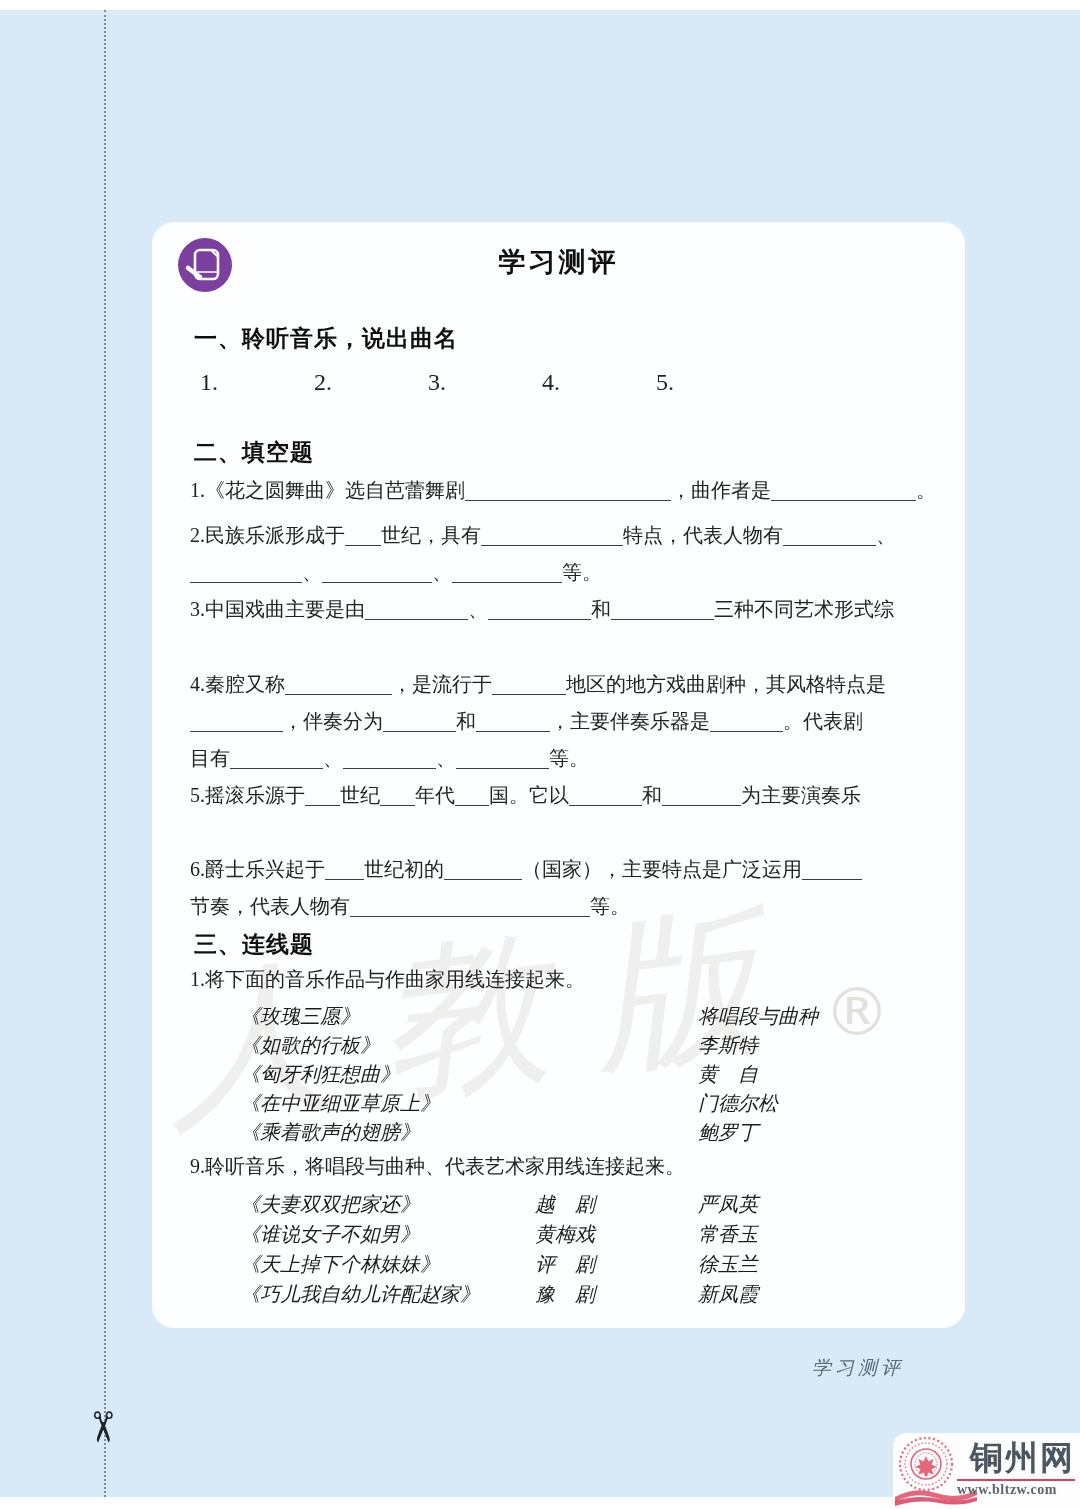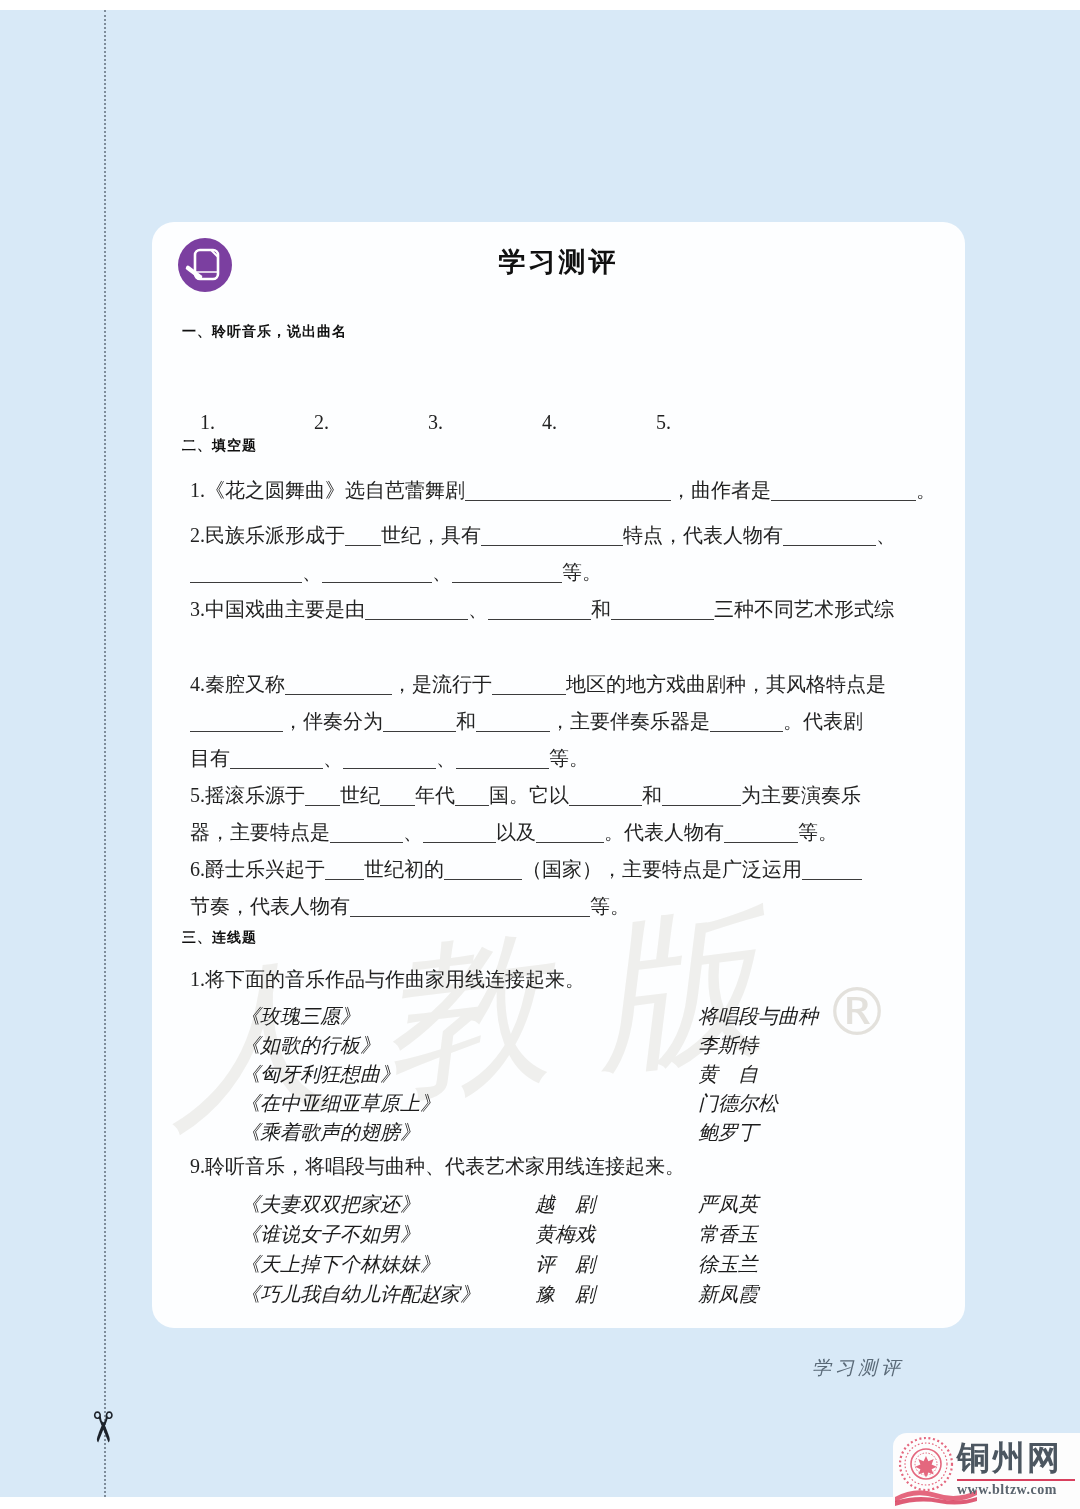--- a/index.html
+++ b/index.html
@@ -17,40 +17,40 @@
     font-style:italic;letter-spacing:48px;color:rgba(168,160,140,0.16);
     transform:rotate(-7deg);white-space:nowrap;pointer-events:none;z-index:0;
     font-family:"Liberation Serif","DejaVu Serif",serif;}
   .wm-reg{position:absolute;left:672px;top:752px;font-size:66px;color:rgba(168,160,140,0.30);
     z-index:0;font-family:"DejaVu Sans",sans-serif;}
   .card-icon{position:absolute;left:25px;top:15px;z-index:2;}
   .page-title{position:absolute;left:0;right:0;top:22px;text-align:center;font-size:27px;
     letter-spacing:3px;z-index:1;}
   .hd{font-family:"Liberation Sans","DejaVu Sans",sans-serif;font-weight:bold;color:#101010;}
   .abs{position:absolute;z-index:1;}
-  .sec-hd{left:30px;font-size:14px;letter-spacing:1px;}
-  .num-row{left:48px;font-size:20px;margin-top:42px;}
+  .sec-hd{left:42px;font-size:23px;letter-spacing:1px;}
+  .num-row{left:48px;font-size:24px;}
   .num{display:inline-block;width:114px;}
   .fl{position:absolute;left:38px;font-size:20px;white-space:nowrap;z-index:1;}
   .bl{display:inline-block;height:18px;border-bottom:1.6px solid #3c3c3c;vertical-align:-4px;}
   .intro{position:absolute;left:38px;font-size:20px;white-space:nowrap;z-index:1;}
   .mrow{position:absolute;left:88px;font-size:20px;white-space:nowrap;z-index:1;
     font-style:italic;color:#1c1c1c;}
   .mleft{display:inline-block;width:458px;font-style:italic;}
   .m2title{display:inline-block;width:295px;font-style:italic;}
   .m2genre{display:inline-block;width:163px;font-style:italic;}
   .footer{position:absolute;left:812px;top:1355px;width:140px;font-size:19px;color:#5a6a78;
     font-style:italic;letter-spacing:4px;z-index:1;}
   .logo-card{position:absolute;left:893px;top:1433px;width:187px;height:76px;background:#fdfdfd;
     border-top-left-radius:14px;z-index:2;}
   .medal{position:absolute;left:4px;top:3px;}
   .ribbon{position:absolute;left:0px;top:52px;}
   .logo-texts{position:absolute;left:64px;top:4px;width:118px;}
   .site-name{font-family:"Liberation Sans","DejaVu Sans",sans-serif;font-weight:bold;
-    font-size:33px;line-height:1.25;color:#4c5660;letter-spacing:2px;}
+    font-size:33px;line-height:1.25;color:#4c5660;letter-spacing:2px;text-align:right;}
   .site-url{margin-top:1px;border-top:2.5px solid #d8405e;padding-top:1px;
     font-family:"Liberation Serif","DejaVu Serif",serif;font-weight:bold;
     font-size:14px;color:#5a646e;letter-spacing:0.5px;}
 </style>
 </head>
 <body>
 
 <div>
   <div class="blue-bg"></div>
   <div class="cut-line"></div>
@@ -98,23 +98,20 @@
     </div>
     <div class="fl" style="top:486px">
       <span class="bl" style="width:93px"></span><span>，伴奏分为</span><span class="bl" style="width:73px"></span><span>和</span><span class="bl" style="width:74px"></span><span>，主要伴奏乐器是</span><span class="bl" style="width:73px"></span><span>。代表剧</span>
     </div>
     <div class="fl" style="top:523px">
       <span>目有</span><span class="bl" style="width:93px"></span><span>、</span><span class="bl" style="width:93px"></span><span>、</span><span class="bl" style="width:93px"></span><span>等。</span>
     </div>
 
     <div class="fl" style="top:560px">
       <span>5.摇滚乐源于</span><span class="bl" style="width:35px"></span><span>世纪</span><span class="bl" style="width:35px"></span><span>年代</span><span class="bl" style="width:34px"></span><span>国。它以</span><span class="bl" style="width:73px"></span><span>和</span><span class="bl" style="width:79px"></span><span>为主要演奏乐</span>
-    </div>
-    <div class="fl" style="top:597px">
-      <span>器，主要特点是</span><span class="bl" style="width:73px"></span><span>、</span><span class="bl" style="width:73px"></span><span>以及</span><span class="bl" style="width:68px"></span><span>。代表人物有</span><span class="bl" style="width:74px"></span><span>等。</span>
     </div>
 
     <div class="fl" style="top:634px">
       <span>6.爵士乐兴起于</span><span class="bl" style="width:39px"></span><span>世纪初的</span><span class="bl" style="width:78px"></span><span>（国家），主要特点是广泛运用</span><span class="bl" style="width:60px"></span>
     </div>
     <div class="fl" style="top:671px">
       <span>节奏，代表人物有</span><span class="bl" style="width:240px"></span><span>等。</span>
     </div>
 
     <div class="abs sec-hd hd" style="top:707px">三、连线题</div>

